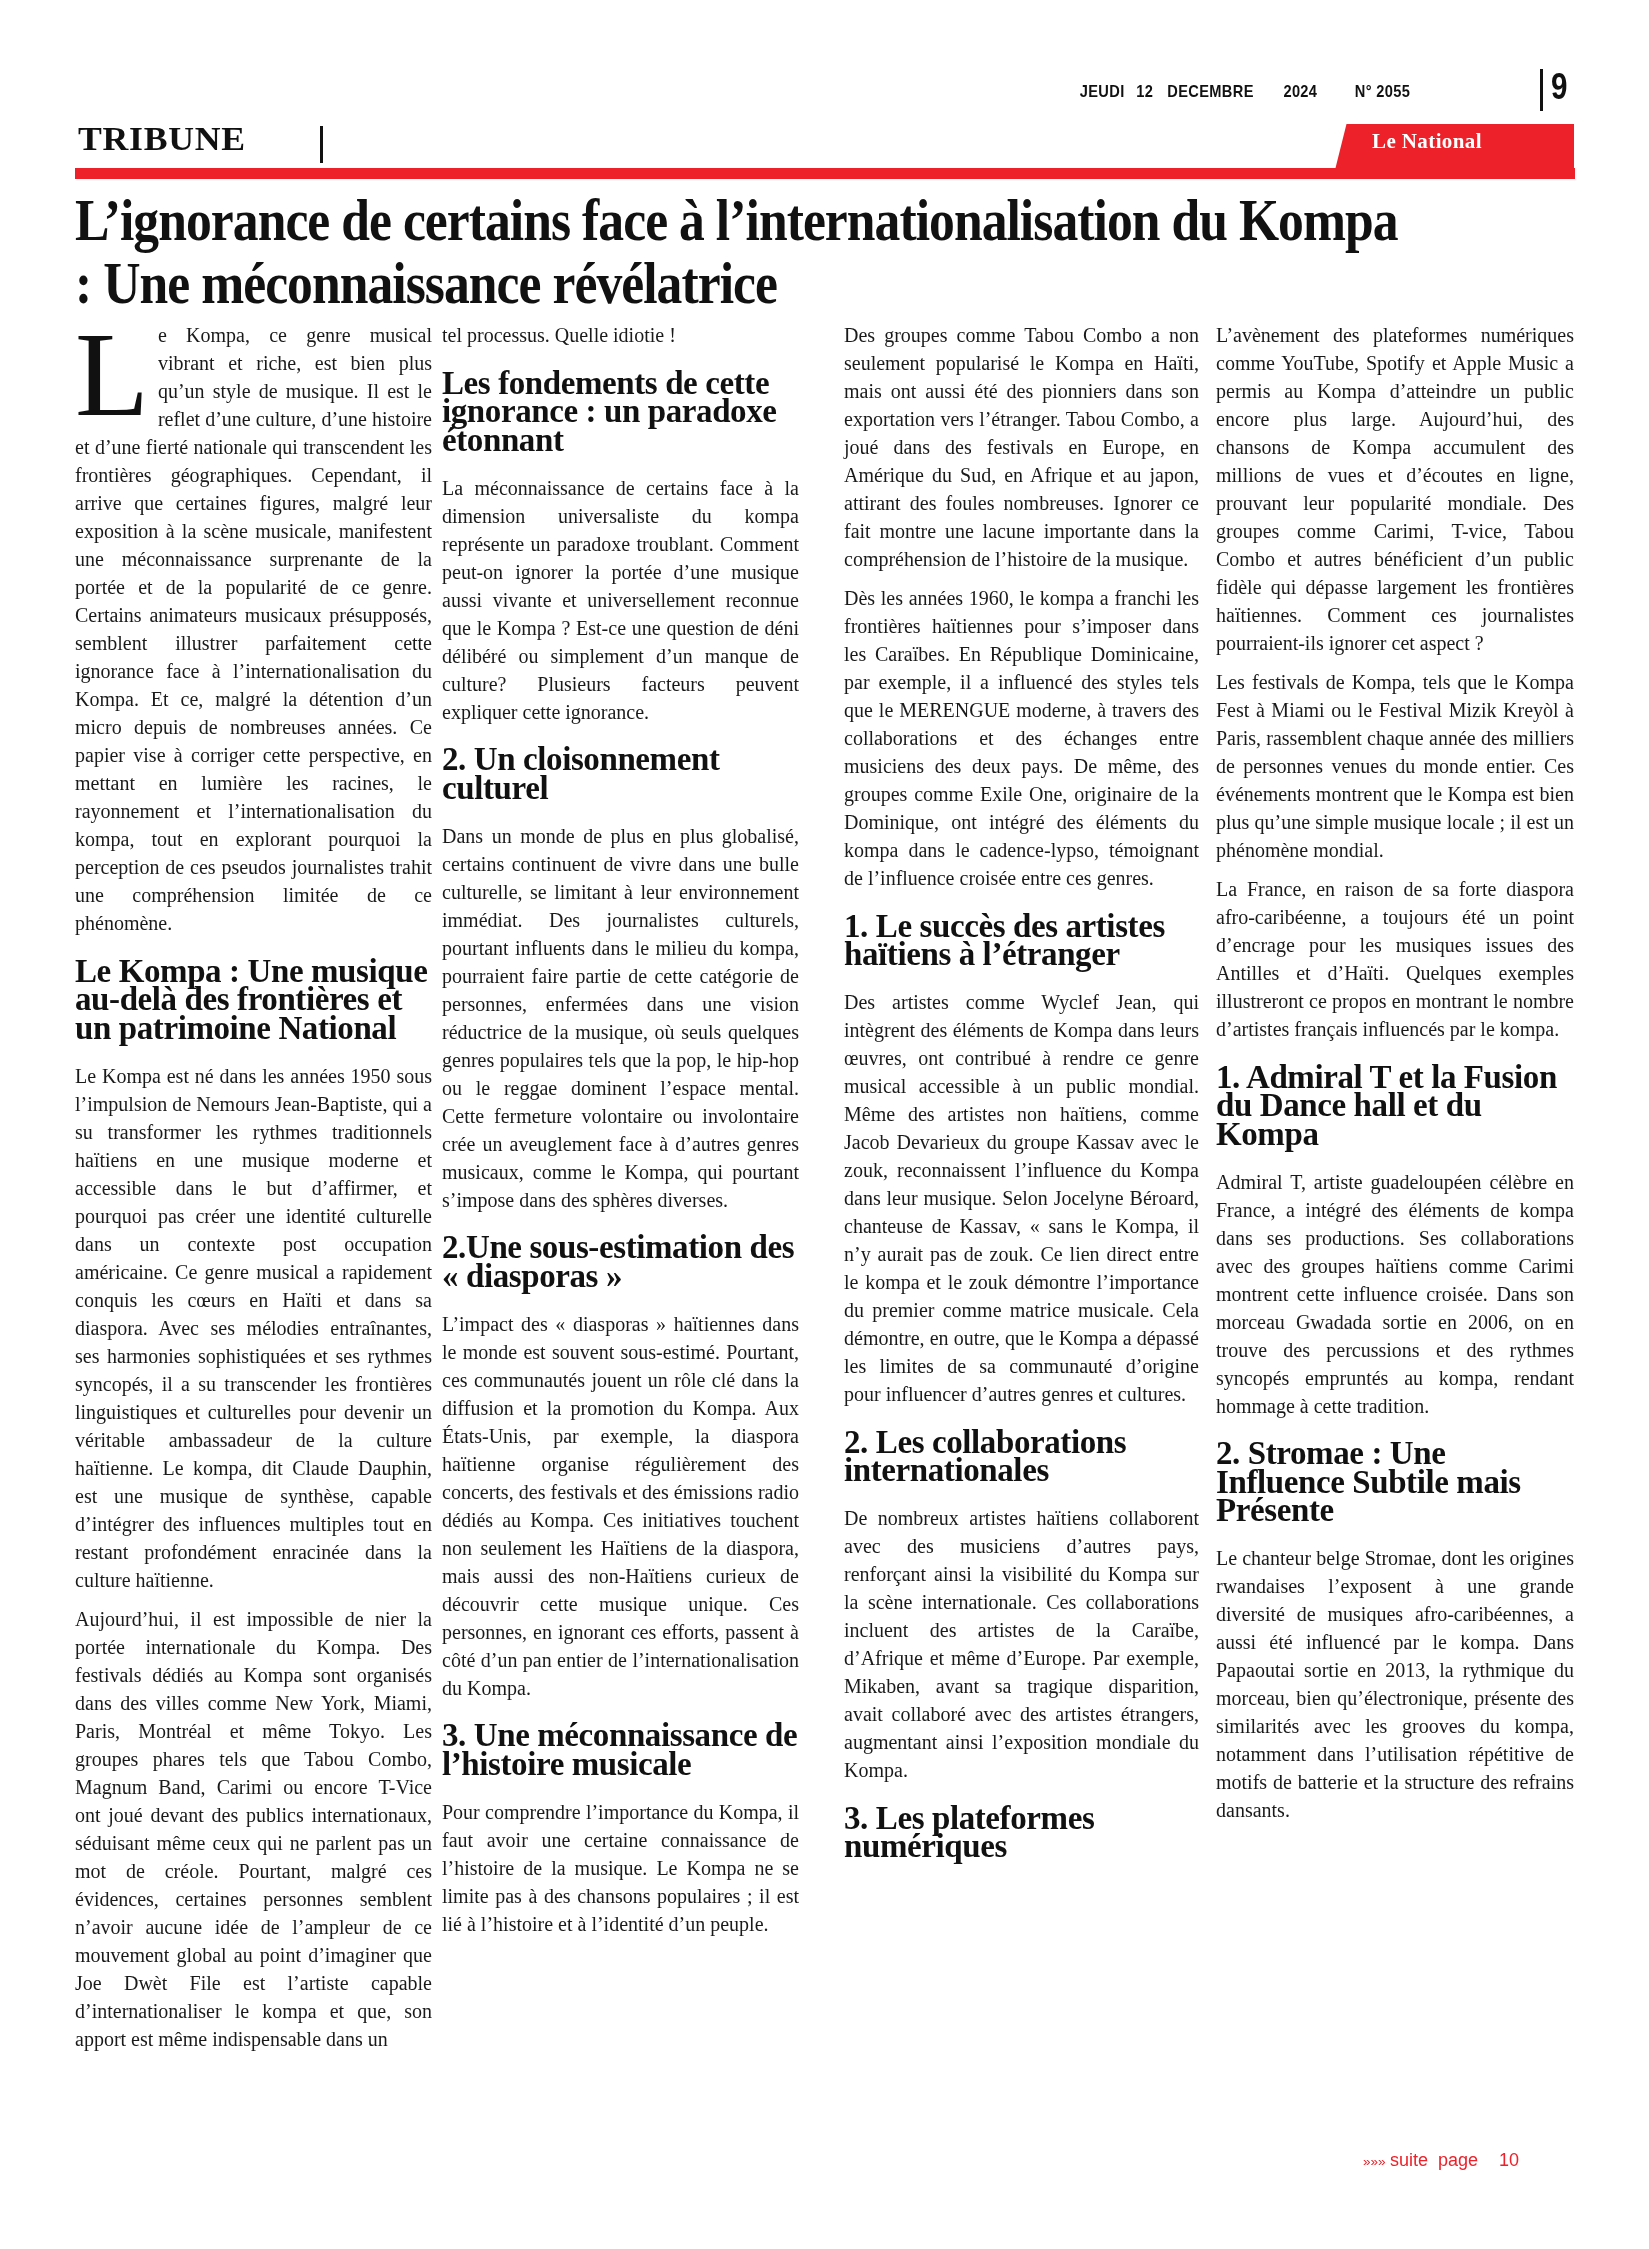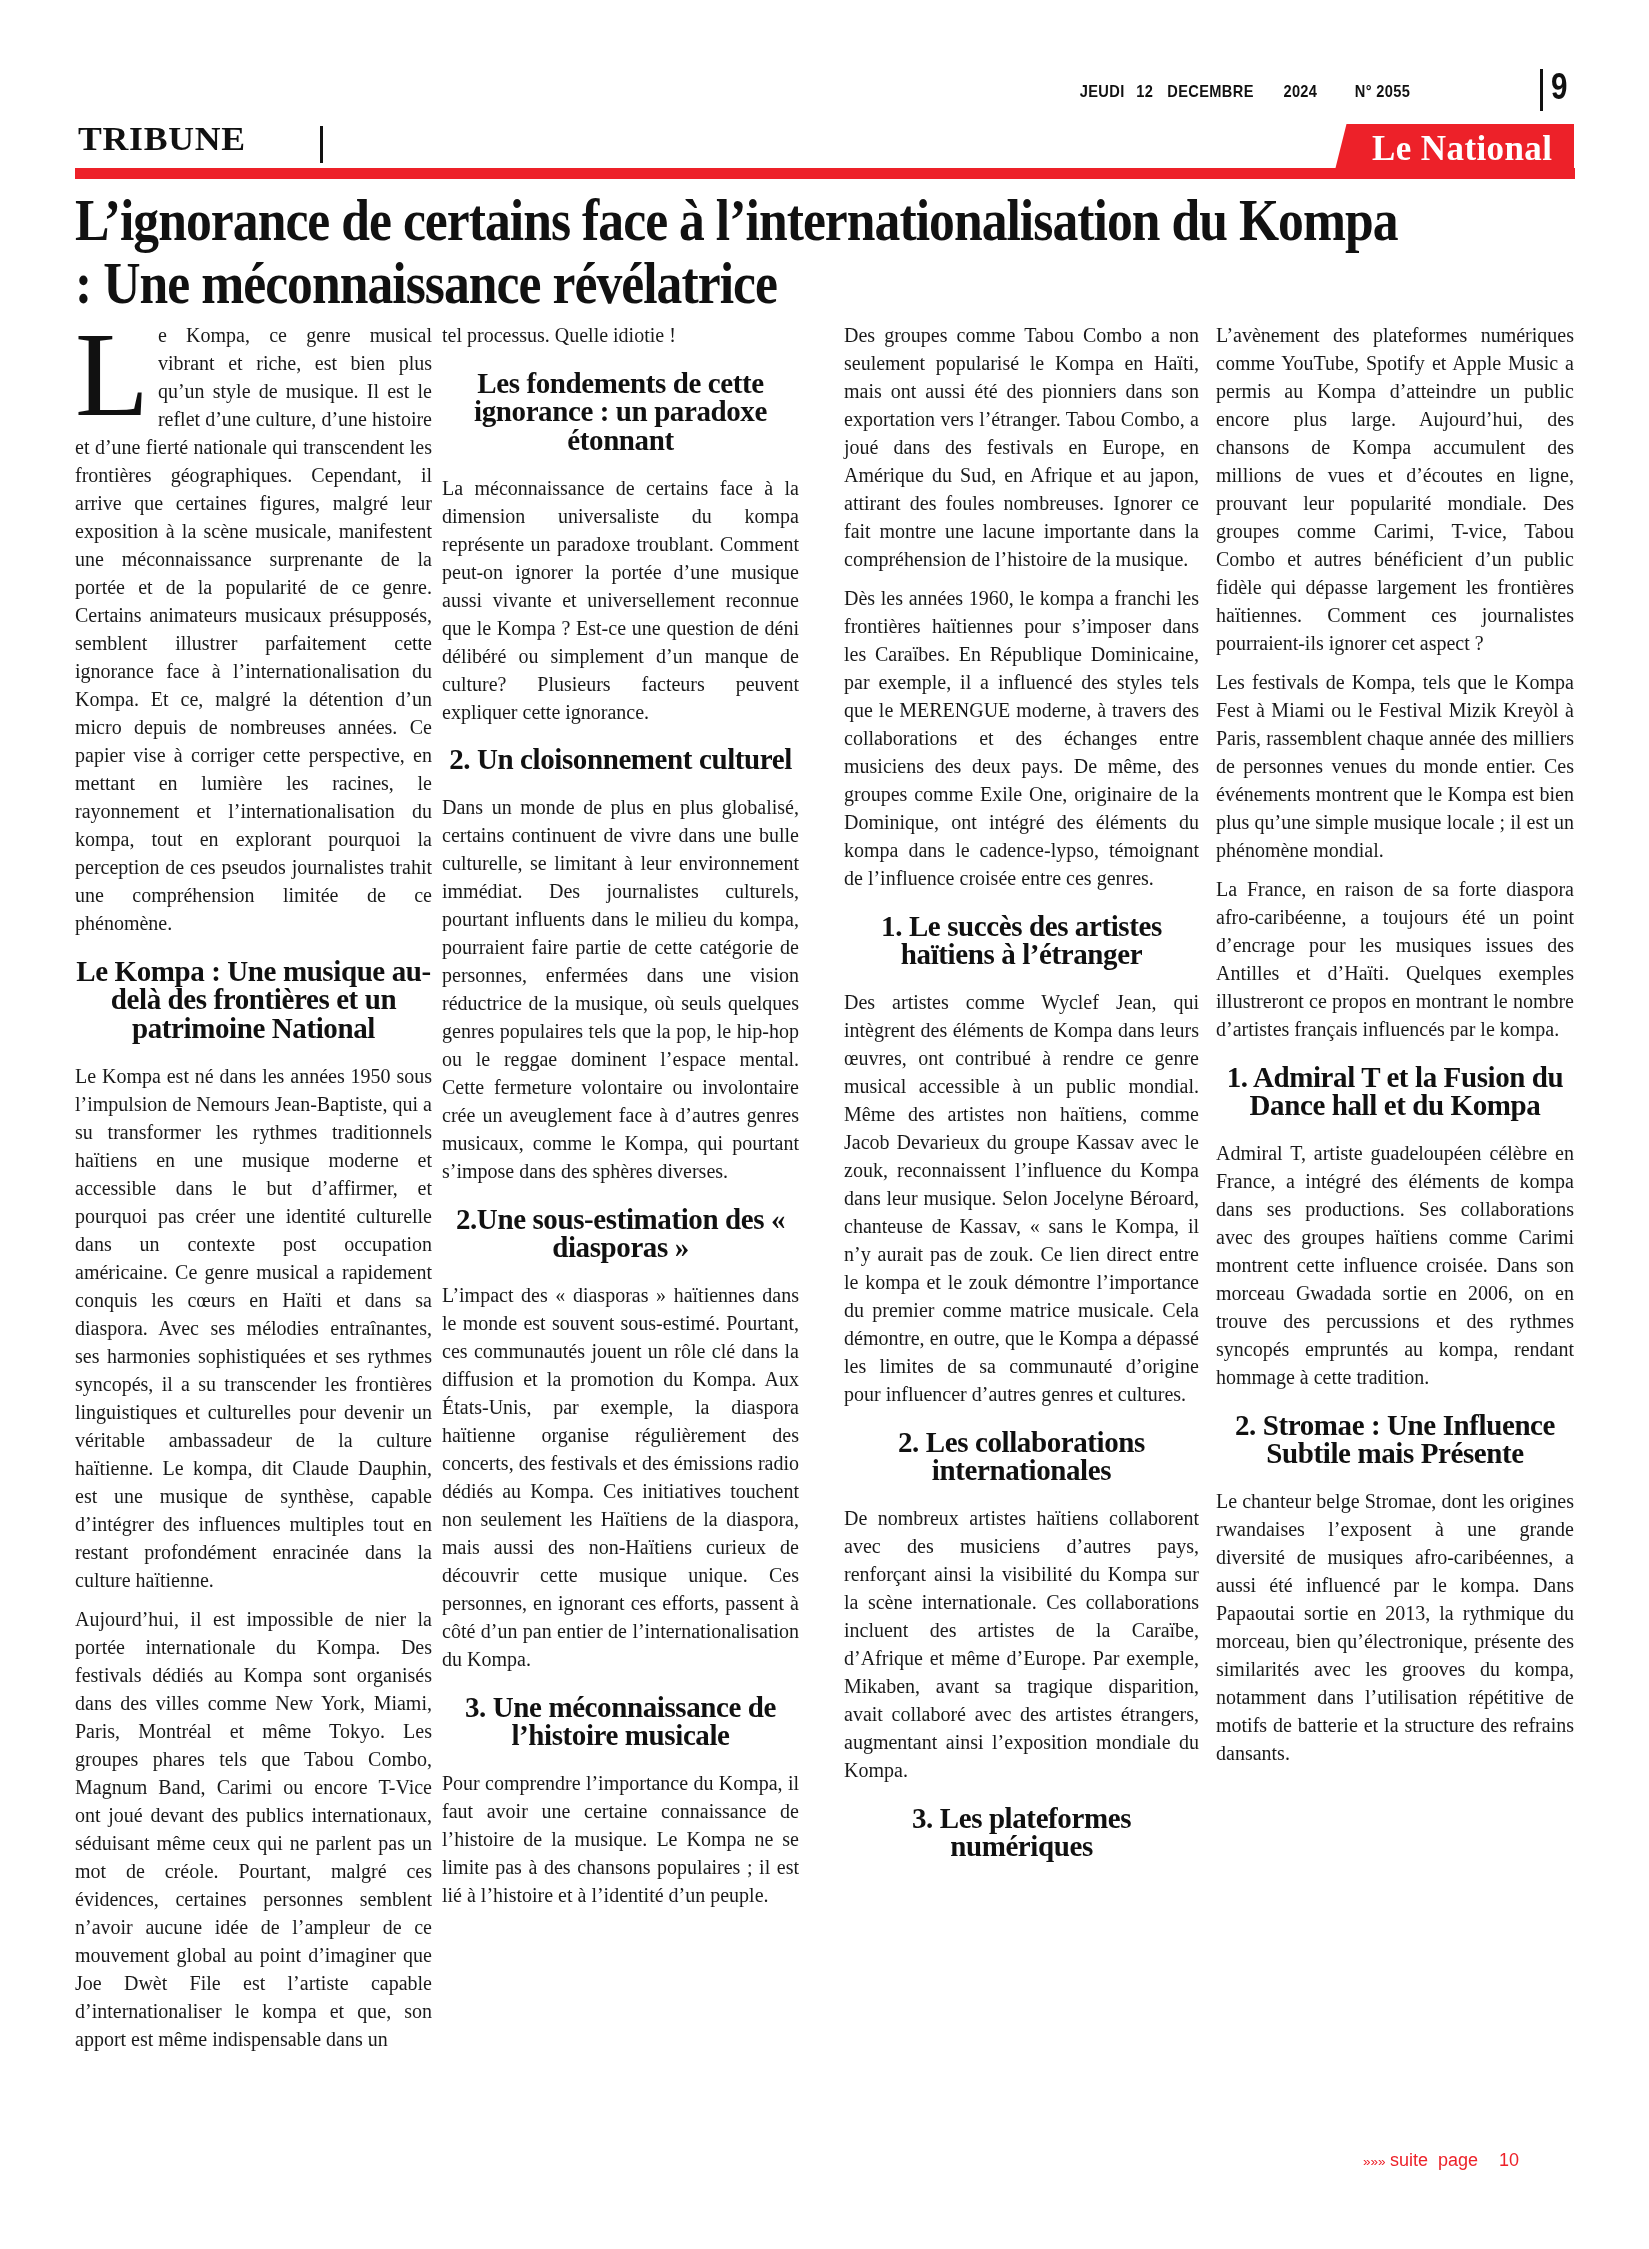--- a/index.html
+++ b/index.html
@@ -16,37 +16,37 @@
   .section {
     left:78px; top:120px; font-family:"Liberation Serif",serif; font-weight:bold; font-size:34px;
     letter-spacing:0.7px; color:#111; transform:scaleX(1.05); transform-origin:left;
   }
   .vbar-section { left:320px; top:126px; width:3px; height:37px; background:#111; }
   .brand-tab {
     left:1333px; top:124px; width:241px; height:54px; background:#ed2129;
     clip-path:polygon(13.5px 0, 100% 0, 100% 100%, 0 100%);
   }
   .brand-text {
-    left:1372px; top:129px; font-family:"Liberation Serif",serif; font-weight:bold; font-size:35px;
+    left:1372px; top:129px; font-family:"Liberation Serif",serif; font-weight:bold; font-size:21px;
     color:#fff; letter-spacing:0.4px;text-align:right;
   }
   .red-rule { left:75px; top:168px; width:1500px; height:10.5px; background:#ed2129; }
   .headline {
     left:75px; top:189px; width:1650px; font-family:"Liberation Serif",serif; font-weight:bold;
     font-size:60px; line-height:63px; color:#111; transform:scaleX(0.86); transform-origin:left top;
     letter-spacing:-1.1px; white-space:nowrap;
   }
   .col {
     top:321px; font-family:"Liberation Serif","DejaVu Serif",serif; font-size:20px; line-height:28px;
     color:#1a1a1a; text-align:justify;
   }
   .col p { margin:0 0 11.2px 0; hyphens:none; }
   .col h2 {
-    font-family:"Liberation Serif",serif; font-weight:bold; font-size:29px; line-height:28.5px;
-    margin:19.5px 0 19.5px 0; color:#111; letter-spacing:-0.4px; text-align:center;
+    font-family:"Liberation Serif",serif; font-weight:bold; font-size:33px; line-height:28.5px;
+    margin:19.5px 0 19.5px 0; color:#111; letter-spacing:-0.4px; text-align:left;
   }
   .col1 { left:75px; width:357px; }
   .col2 { left:442px; width:357px; }
   .col3 { left:798px; width:355px;margin-left:46px; }
   .col4 { left:1216px; width:358px; }
   .dropcap {
     float:left; font-family:"Liberation Serif",serif; font-size:121px; line-height:96px;
     margin:4.5px 9px 0 0; color:#111; font-weight:normal;
   }
   .cont {

